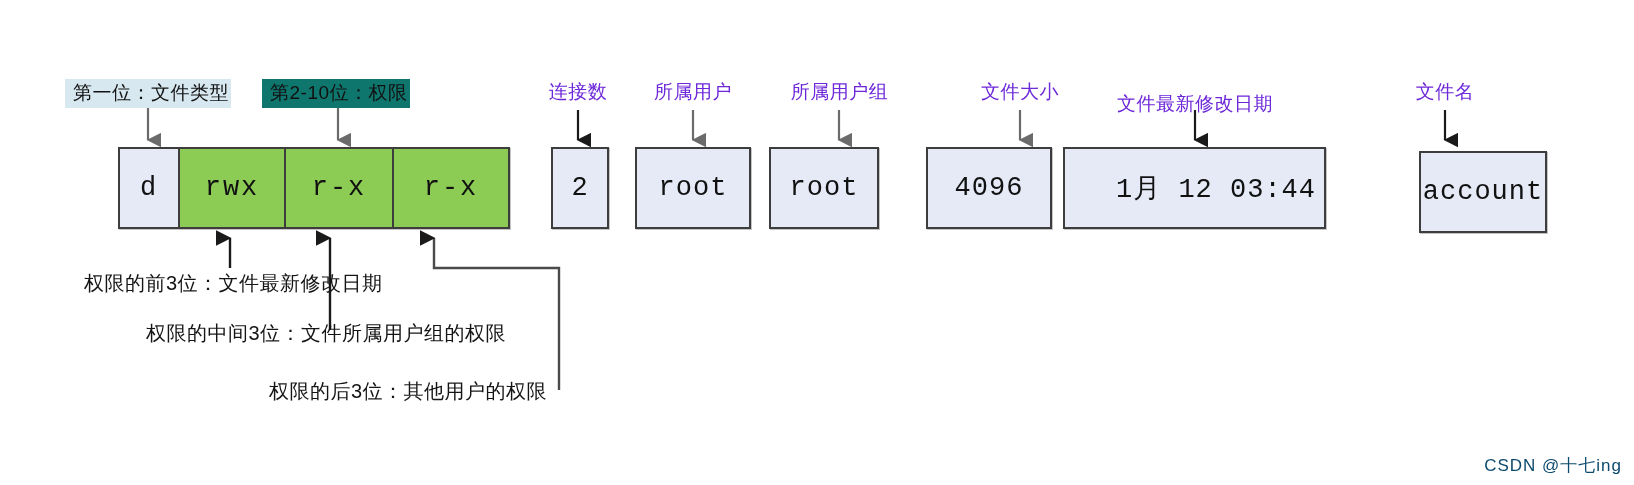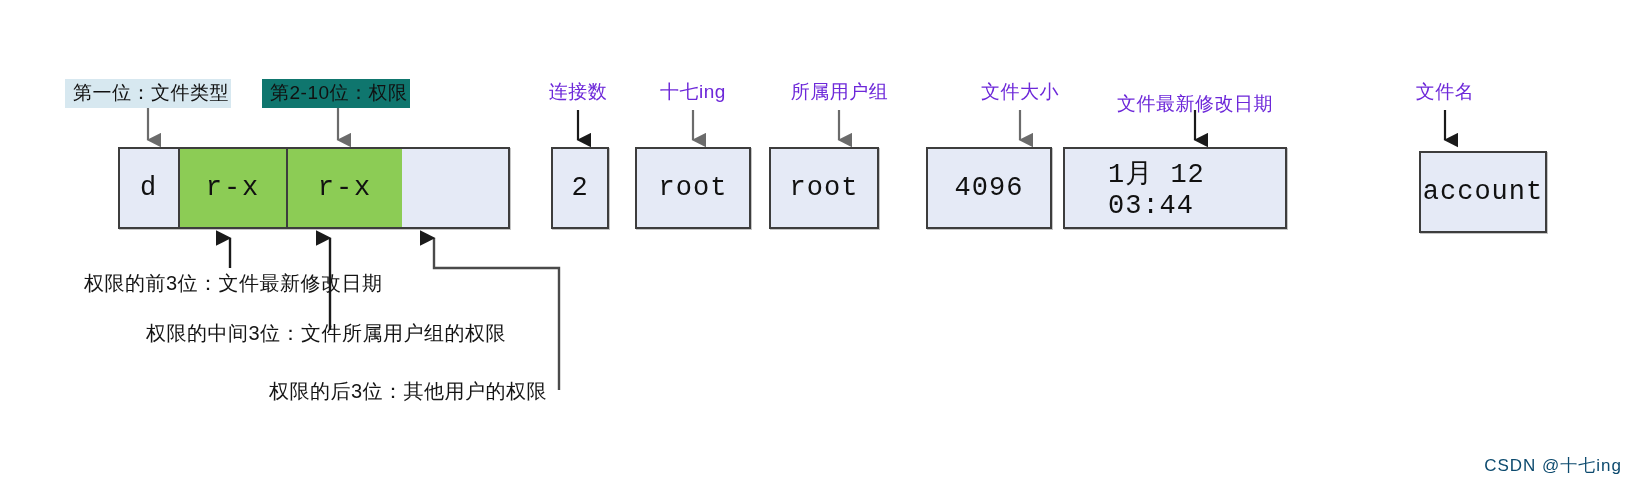--- a/index.html
+++ b/index.html
@@ -169,45 +169,46 @@
     <path d="M559,390 L559,268 L434,268 L434,238" fill="none" stroke="#4a4a4a" stroke-width="2.4" marker-end="url(#head-up-dark)"></path>
   </g>
 </svg>
 
 <div class="legend-label legend-blue" style="left:65px; top:79px;">第一位：文件类型</div>
 
 <div class="legend-label legend-green" style="left:262px; top:79px;">第2-10位：权限</div>
 
 <div class="col-caption" style="left:533px; top:80px; width:90px;">连接数</div>
 
-<div class="col-caption" style="left:635px; top:80px; width:116px;">十七ing</div>
+<div class="col-caption" style="left:635px; top:80px; width:116px;">所属用户</div>
 
 <div class="col-caption" style="left:767px; top:80px; width:145px;">所属用户组</div>
 
 <div class="col-caption" style="left:962px; top:80px; width:116px;">文件大小</div>
 
 <div class="col-caption" style="left:1098px; top:92px; width:194px;">文件最新修改日期</div>
 
 <div class="col-caption" style="left:1400px; top:80px; width:90px;">文件名</div>
 
 <div class="perm-strip" style="left:118px; top:147px; width:392px; height:82px;">
   <div class="perm-cell type" style="width:60px;">d</div>
+  <div class="perm-cell green" style="width:106px;">rwx</div>
   <div class="perm-cell green" style="width:108px;">r-x</div>
   <div class="perm-cell green" style="width:114px;">r-x</div>
 </div>
 
 <div class="box" style="left:551px; top:147px; width:58px; height:82px;">2</div>
 
 <div class="box" style="left:635px; top:147px; width:116px; height:82px;">root</div>
 
 <div class="box" style="left:769px; top:147px; width:110px; height:82px;">root</div>
 
 <div class="box" style="left:926px; top:147px; width:126px; height:82px;">4096</div>
 
-<div class="box cjk" style="left:1063px; top:147px; width:224px; height:82px;padding-left:43px;">1月  12 03:44</div>
+<div class="box cjk" style="left:1063px; top:147px; width:263px; height:82px;padding-left:43px;">1月  12 03:44</div>
 
 <div class="box" style="left:1375px; top:151px; width:128px; height:82px;margin-left:44px;">account</div>
 
 <div class="note" style="left:84px; top:270px;">权限的前3位：文件最新修改日期</div>
 
 <div class="note" style="left:146px; top:320px;">权限的中间3位：文件所属用户组的权限</div>
 
 <div class="note" style="left:269px; top:378px;">权限的后3位：其他用户的权限</div>
 
 <div class="watermark">CSDN @十七ing</div>

